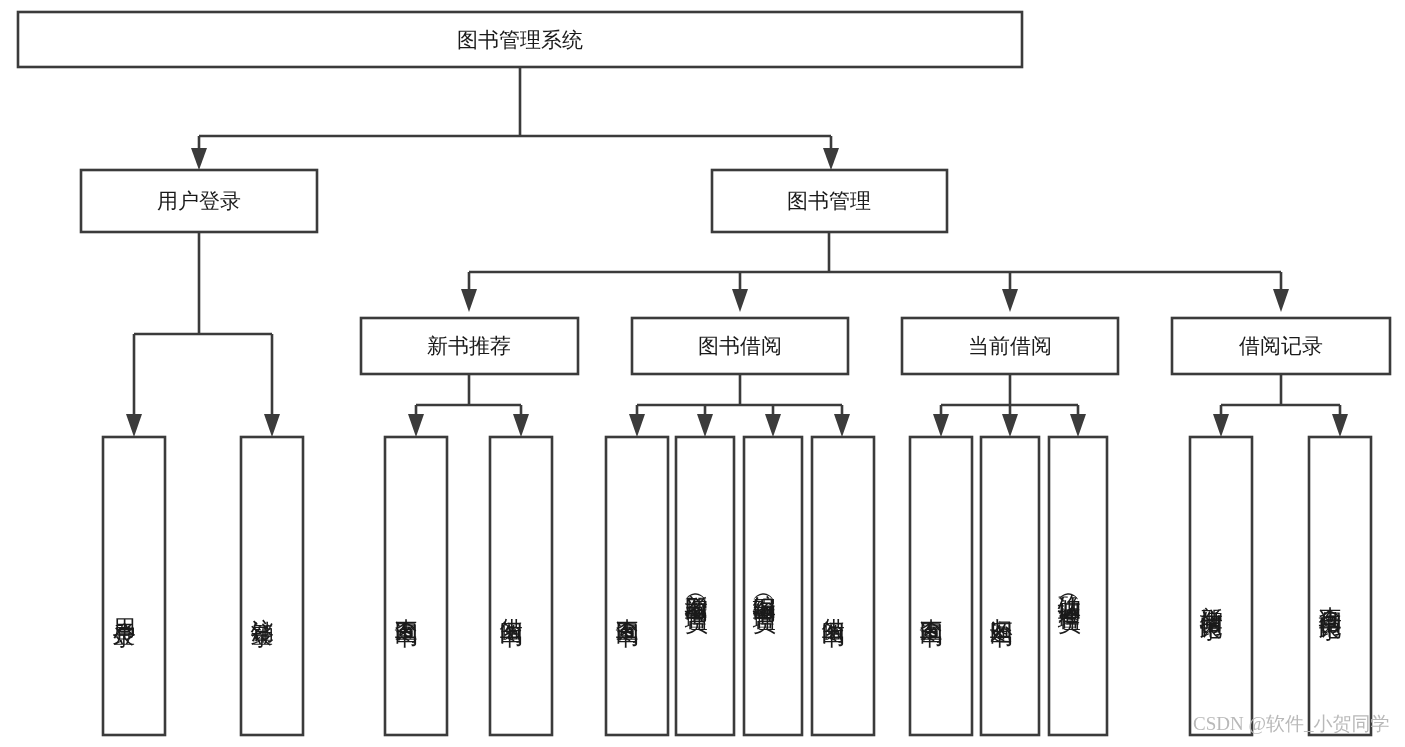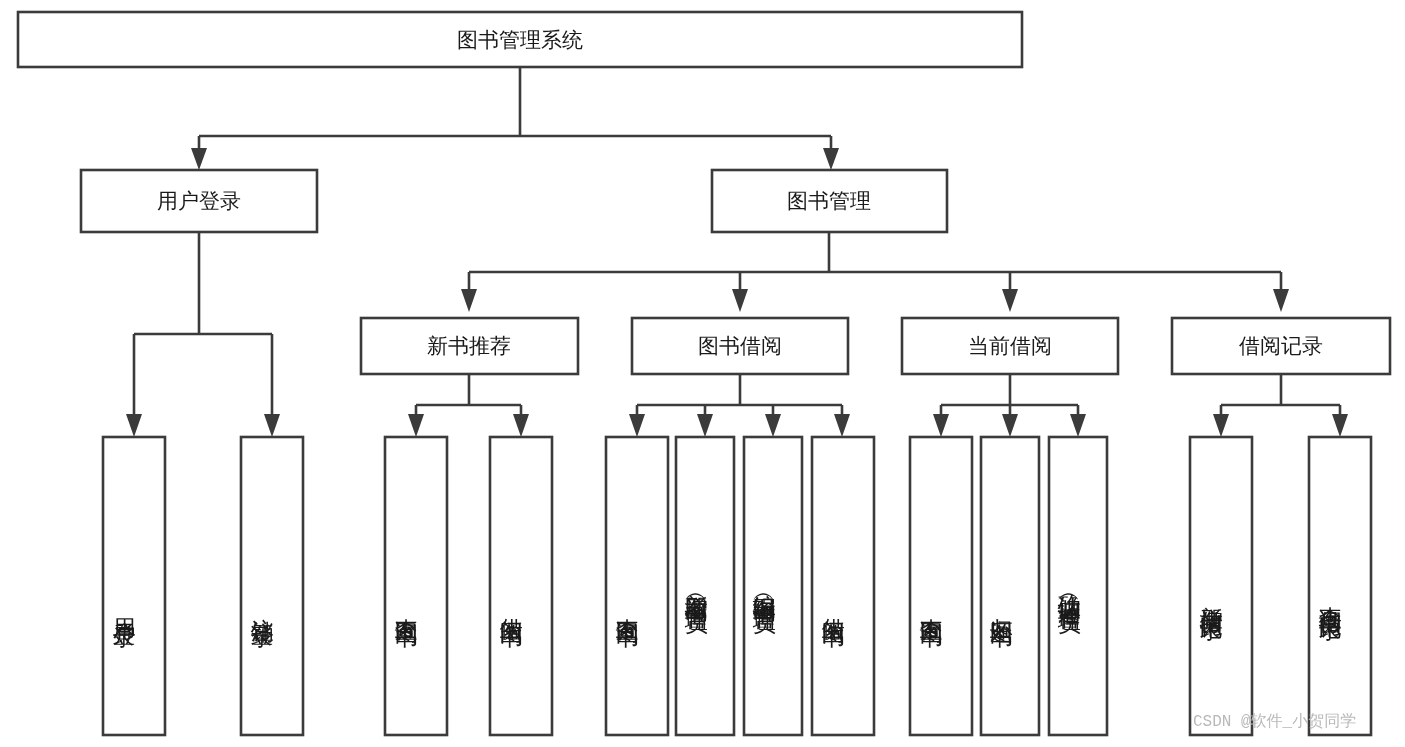--- a/index.html
+++ b/index.html
@@ -56,22 +56,22 @@
     font-size: 23px;
     line-height: 1.12;
     letter-spacing: 2.5px;
     color: #1a1a1a;
     white-space: nowrap;
     text-align: center;
     pointer-events: none;
   }
   .watermark {
     position: absolute;
-    font-family: Liberation Mono, monospace;
-    font-size: 16px;
+    font-family: Liberation Serif, serif;
+    font-size: 19px;
     color: #b9b9b9;
     white-space: nowrap;
     left: 1193px;
     top: 711px;
   }
 </style>
 </head>
 <body>
 
 <div id="diagram-root">

